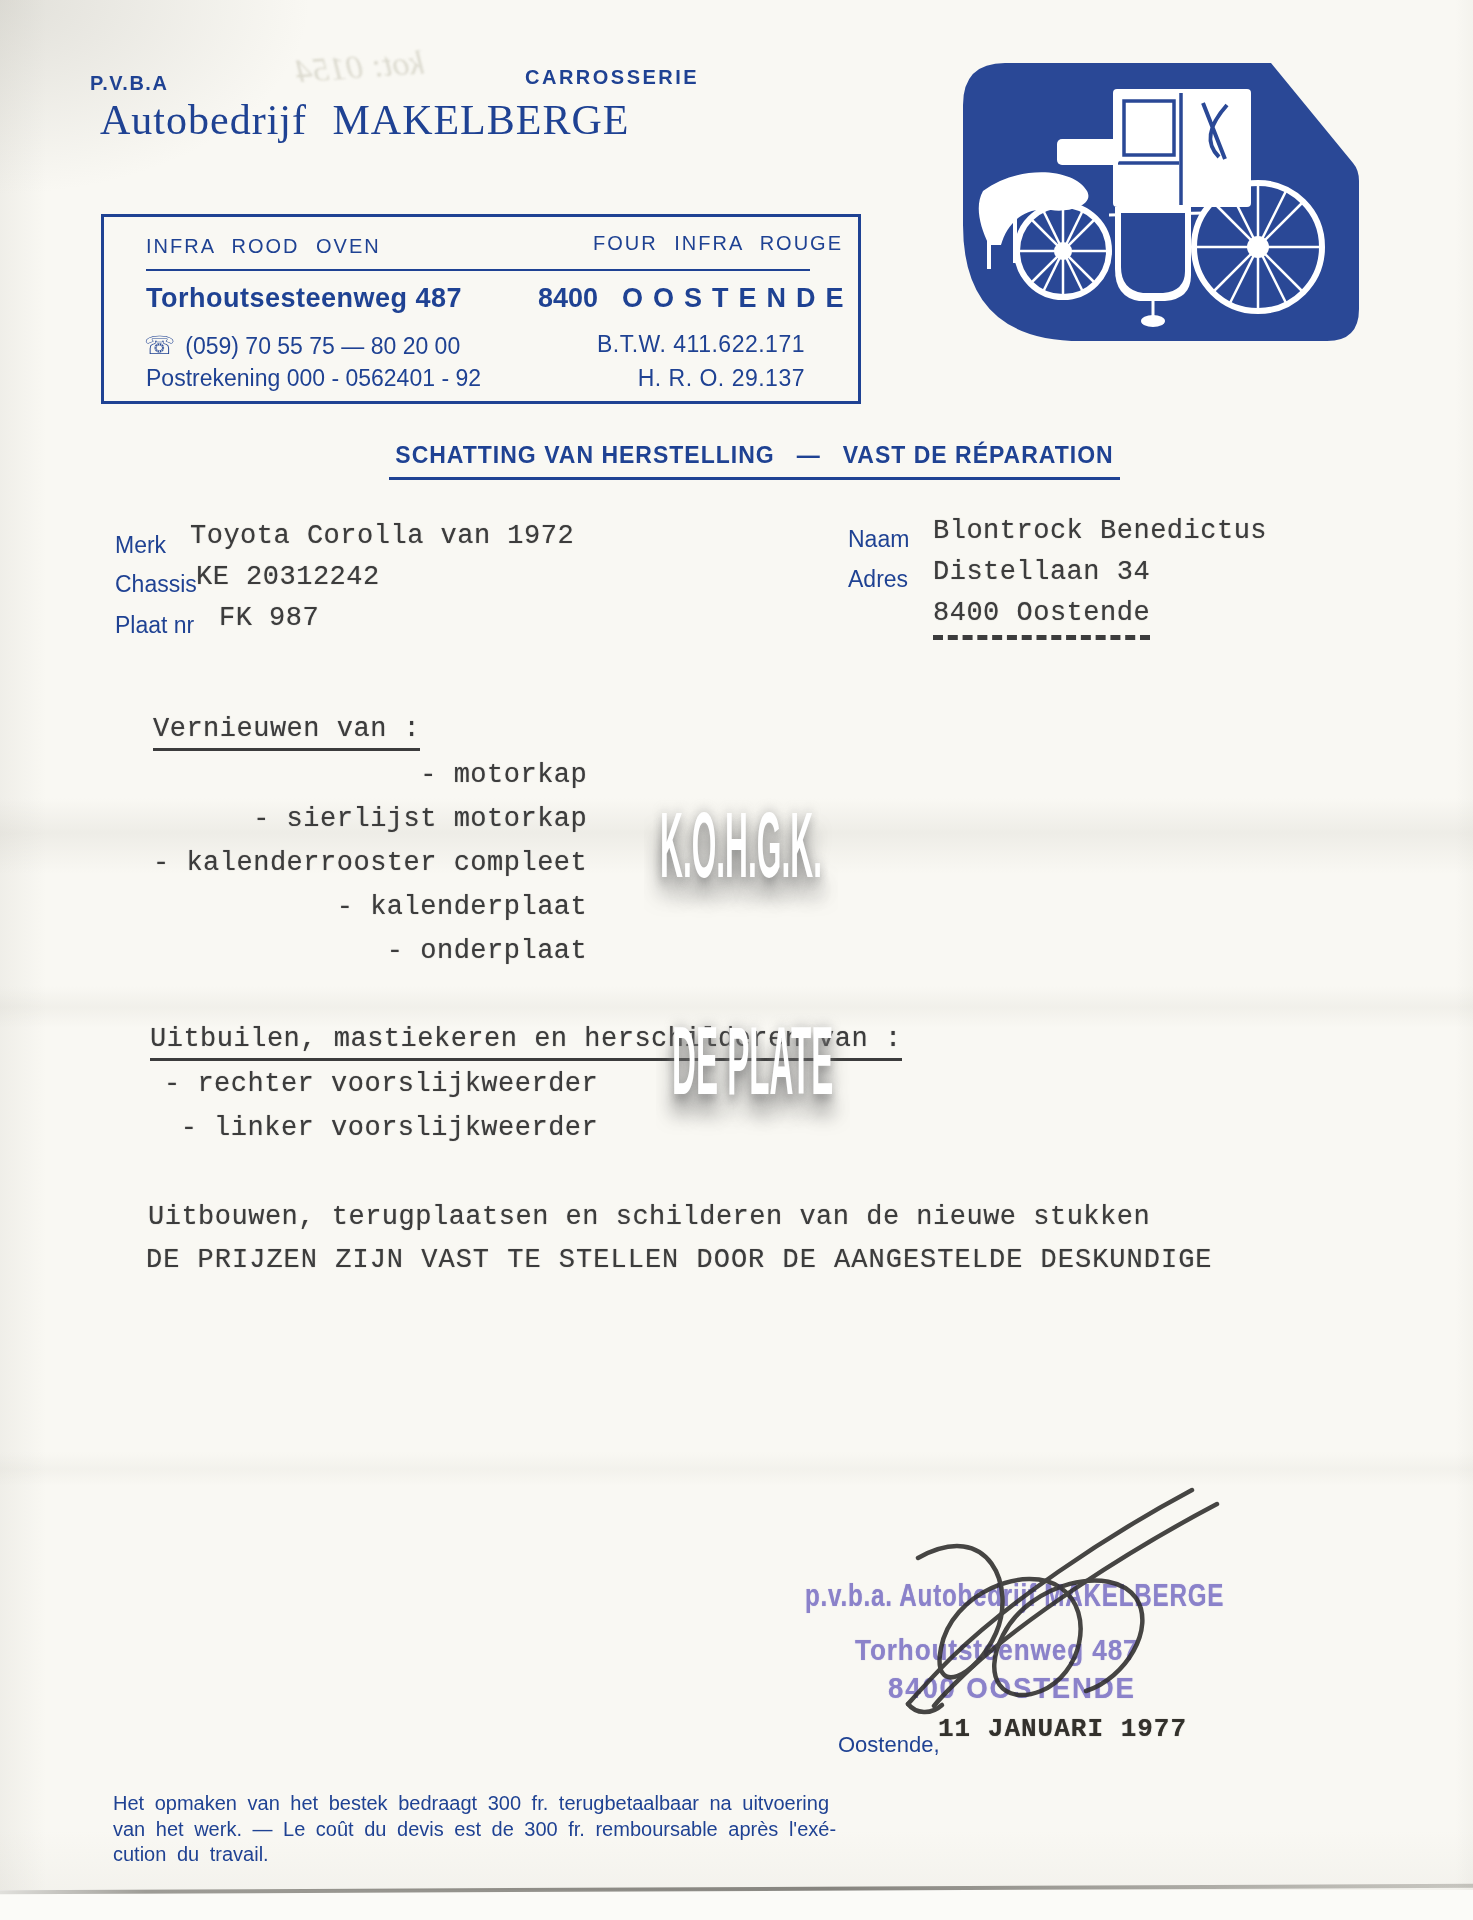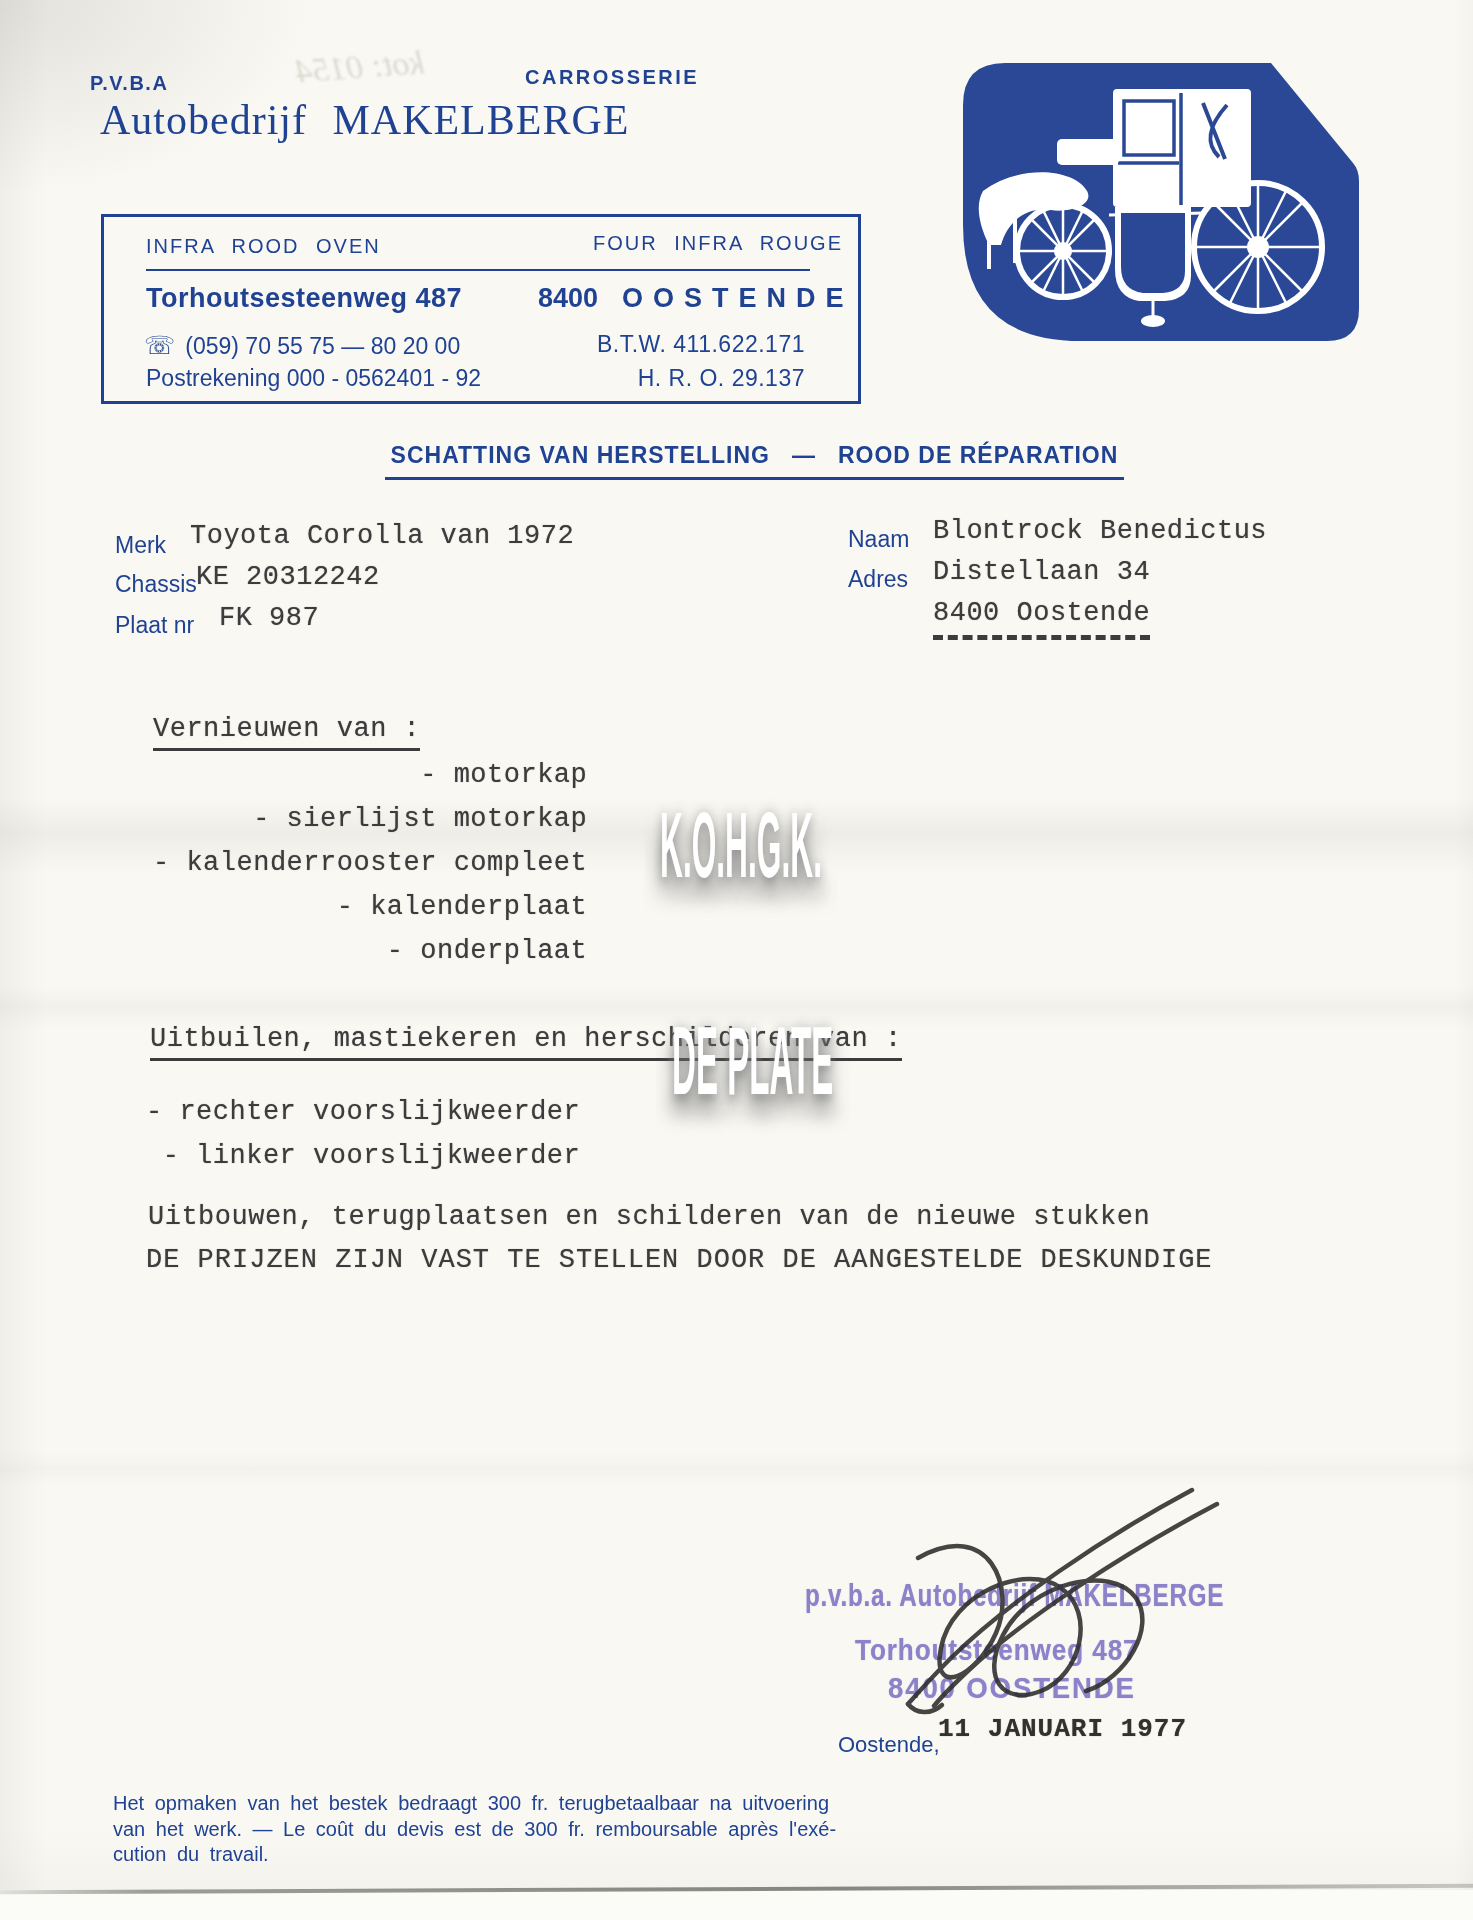--- a/index.html
+++ b/index.html
@@ -177,40 +177,40 @@
 
     <g stroke="#ffffff" stroke-width="4">
       <line x1="26" y1="150" x2="26" y2="206"></line>
         <line x1="52" y1="146" x2="52" y2="200"></line>
     </g>
     <circle cx="26" cy="144" r="6" fill="#ffffff"></circle>
     <circle cx="52" cy="140" r="6" fill="#ffffff"></circle>
   </svg>
 
   <div class="abs doc-title">
-    <span class="inner"><span>SCHATTING VAN HERSTELLING</span><span class="sep">—</span><span>ROOD DE RÉPARATION</span></span>
+    <span class="inner"><span>SCHATTING VAN HERSTELLING</span><span class="sep">—</span><span>VAST DE RÉPARATION</span></span>
   </div>
 
   <div class="abs label-blue" style="left:115px;top:532px;">Merk</div>
   <div class="abs typed" style="left:190px;top:521px;">Toyota Corolla van 1972</div>
   <div class="abs label-blue" style="left:115px;top:571px;">Chassis</div>
   <div class="abs typed" style="left:196px;top:562px;">KE 20312242</div>
   <div class="abs label-blue" style="left:115px;top:612px;">Plaat nr</div>
   <div class="abs typed" style="left:200px;top:603px;margin-left:19px;">FK 987</div>
 
   <div class="abs label-blue" style="left:848px;top:526px;">Naam</div>
   <div class="abs typed" style="left:933px;top:516px;">Blontrock Benedictus</div>
   <div class="abs label-blue" style="left:848px;top:566px;">Adres</div>
   <div class="abs typed" style="left:933px;top:557px;">Distellaan 34</div>
   <div class="abs typed" style="left:933px;top:598px;"><span class="typed-dashed">8400 Oostende</span></div>
 
   <div class="abs typed" style="left:153px;top:714px;"><span class="typed-underline">Vernieuwen van :</span></div>
   <div class="abs typed" style="left:153px;top:760px;"><div class="typed-line">- motorkap</div><div class="typed-line">- sierlijst motorkap</div><div class="typed-line">- kalenderrooster compleet</div><div class="typed-line">- kalenderplaat</div><div class="typed-line">- onderplaat</div></div>
   <div class="abs typed" style="left:150px;top:1024px;"><span class="typed-underline">Uitbuilen, mastiekeren en herschilderen van :</span></div>
-  <div class="abs typed" style="left:146px;top:1069px;margin-top:28px;"><div class="typed-line">- rechter voorslijkweerder</div><div class="typed-line">- linker voorslijkweerder</div></div>
+  <div class="abs typed" style="left:164px;top:1069px;"><div class="typed-line">- rechter voorslijkweerder</div><div class="typed-line">- linker voorslijkweerder</div></div>
   <div class="abs typed" style="left:148px;top:1202px;">Uitbouwen, terugplaatsen en schilderen van de nieuwe stukken</div>
   <div class="abs typed typed-caps" style="left:146px;top:1245px;">DE PRIJZEN ZIJN VAST TE STELLEN DOOR DE AANGESTELDE DESKUNDIGE</div>
 
   <div class="abs wm wm-1">K.O.H.G.K.</div>
   <div class="abs wm wm-2">DE PLATE</div>
 
   <div class="abs stamp stamp-1">p.v.b.a. Autobedrijf MAKELBERGE</div>
   <div class="abs stamp stamp-2">Torhoutsteenweg 487</div>
   <div class="abs stamp stamp-3">8400 OOSTENDE</div>
 

